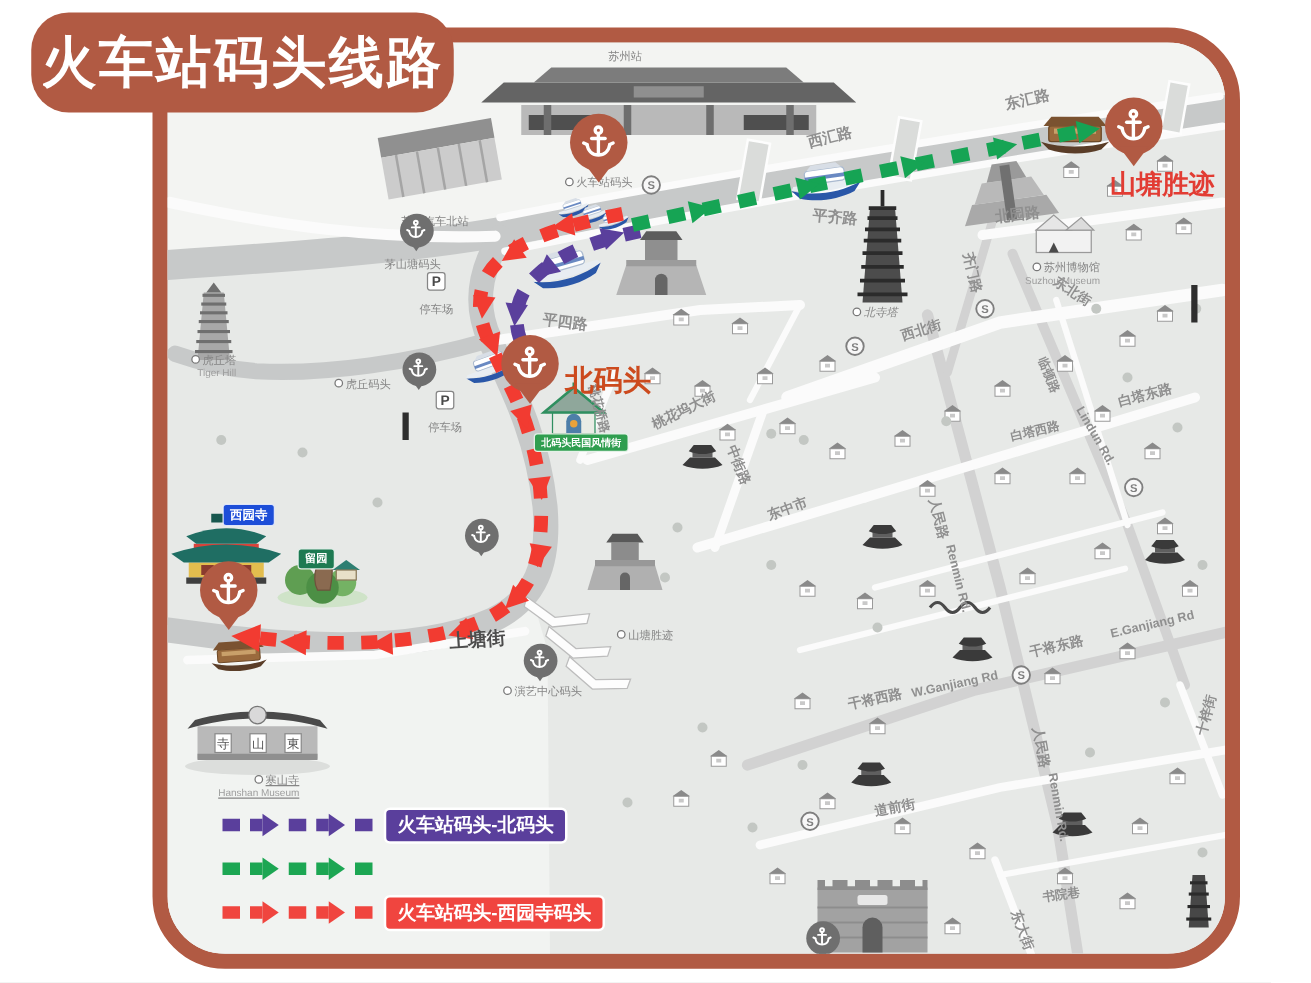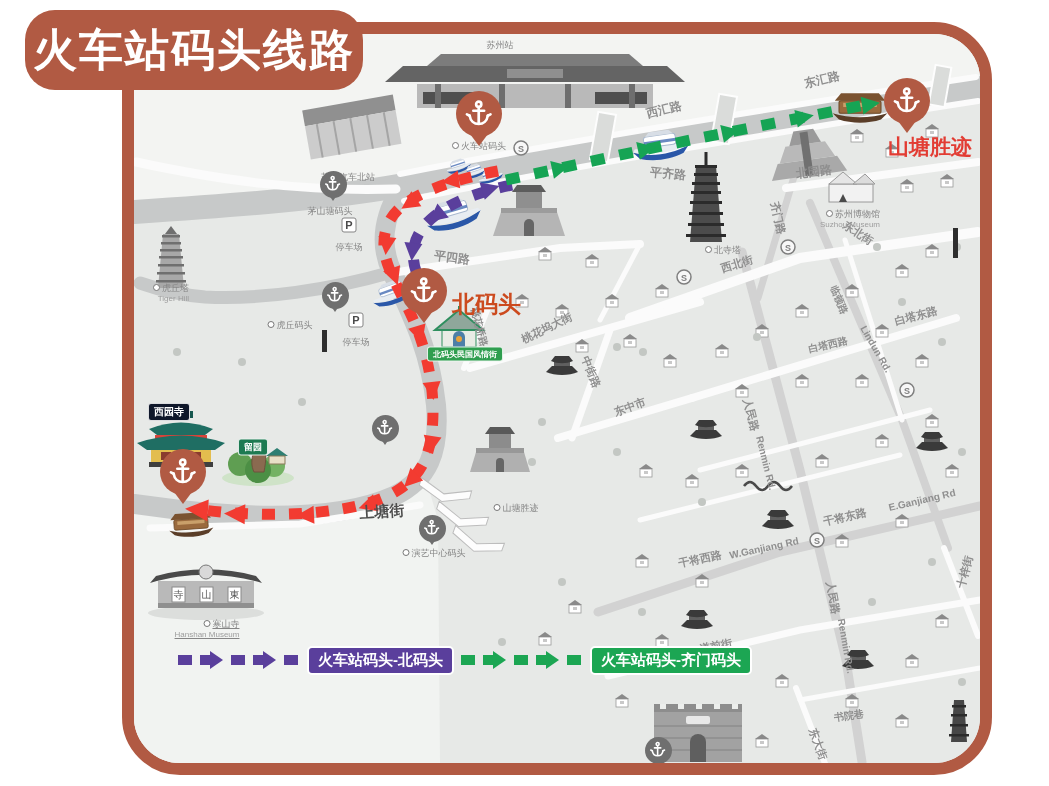--- a/index.html
+++ b/index.html
@@ -38,21 +38,21 @@
                       border-color:#6f6f6f transparent transparent transparent; }
   .pin svg { width:64%; height:64%; }
 
   .dock-label { position:absolute; font-weight:bold; white-space:nowrap; z-index:15; }
 
   .plate { position:absolute; transform:translate(-50%,-50%); color:#fff; z-index:12;
            font-weight:bold; border-radius:3px; padding:1px 5px;
            border:1px solid rgba(255,255,255,.85); }
 
   #legend { position:absolute; left:44px; top:612px; z-index:25;
-            display:flex; flex-direction:row; gap:7px; }
+            display:flex; flex-direction:column; gap:7px; }
   .legend-row { display:flex; align-items:center; height:28px; }
   .lr-sample { display:flex; align-items:center; width:120px; margin-right:9px;
                justify-content:space-between; }
   .dash { width:14px; height:10px; }
   .arrowi { display:flex; align-items:center; }
   .arrowi .at { width:10px; height:10px; }
   .arrowi .ah { width:0; height:0; border-top:9px solid transparent;
                 border-bottom:9px solid transparent; border-left:13px solid; }
   .legend-badge { color:#fff; font-size:15px; font-weight:bold; padding:3px 9px;
                   border-radius:5px; white-space:nowrap; border:2px solid #fff; }
@@ -490,29 +490,29 @@
       <div class="street-label" style="left: 582px; top: 612px; font-size: 11px; transform: translate(-50%, -50%) rotate(-11deg);">道前街</div>
       <div class="street-label" style="left: 831px; top: 538px; font-size: 11px; transform: translate(-50%, -50%) rotate(-75deg);">十梓街</div>
       <div class="street-label" style="left: 684px; top: 710px; font-size: 11px; transform: translate(-50%, -50%) rotate(70deg);">东大街</div>
       <div class="street-label" style="left: 715px; top: 682px; font-size: 10px; transform: translate(-50%, -50%) rotate(-8deg);">书院巷</div>
       <div class="street-label" style="left: 248px; top: 478px; font-size: 15px; color: rgb(77, 77, 77); transform: translate(-50%, -50%) rotate(-4deg);">上塘街</div>
       <div class="poi" style="left: 366px; top: 6px;"><span>苏州站</span></div>
       <div class="poi" style="left: 214px; top: 138px;"><span>苏州汽车北站</span></div>
       <div class="poi" style="left: 345px; top: 107px;"><span class="dot"></span><span>火车站码头</span></div>
       <div class="poi" style="left: 196px; top: 172px;"><span>茅山塘码头</span></div>
       <div class="poi" style="left: 37px; top: 249px;"><span class="dot"></span><span>虎丘塔</span><span class="en">Tiger Hill</span></div>
-      <div class="poi" style="left: 156px; top: 286px;"><span class="dot"></span><span>虎丘码头</span></div>
+      <div class="poi" style="left: 156px; top: 268px;"><span class="dot"></span><span>虎丘码头</span></div>
       <div class="poi" style="left: 716px; top: 175px;"><span class="dot"></span><span>苏州博物馆</span><span class="en">Suzhou Museum</span></div>
-      <div class="poi" style="left: 589px; top: 211px;"><span class="dot"></span><span>北寺塔</span></div>
+      <div class="poi" style="left: 566px; top: 211px; font-style: italic;"><span class="dot"></span><span>北寺塔</span></div>
       <div class="poi" style="left: 382px; top: 469px;"><span class="dot"></span><span>山塘胜迹</span></div>
       <div class="poi" style="left: 300px; top: 514px;"><span class="dot"></span><span>演艺中心码头</span></div>
       <div class="poi" style="left: 73px; top: 585px; text-decoration: underline;"><span class="dot"></span><span>寒山寺</span><span class="en">Hanshan Museum</span></div>
       <div class="poi" style="left: 215px; top: 208px;"><span>停车场</span></div>
       <div class="poi" style="left: 222px; top: 303px;"><span>停车场</span></div>
-      <div class="plate" style="left: 35px; top: 378px; background: #0f172a; font-size: 10px;">西园寺</div>
+      <div class="plate" style="left: 65px; top: 378px; background: #1d4ed8; font-size: 10px;">西园寺</div>
       <div class="plate" style="left: 119px; top: 413px; background: rgb(29, 122, 82); font-size: 9px;">留园</div>
       <div class="plate" style="left: 331px; top: 320px; background: rgb(47, 158, 79); font-size: 8px;">北码头民国风情街</div>
     </div>
   <div class="layer" id="pins">
       <div class="pin main" style="left: 322px; top: 57px;">
         <svg viewBox="0 0 24 24">
           <g fill="none" stroke="#fff" stroke-width="2.2" stroke-linecap="round">
             <circle cx="12" cy="4.2" r="2.1"></circle>
             <line x1="12" y1="6.6" x2="12" y2="19"></line>
             <line x1="7.6" y1="9.6" x2="16.4" y2="9.6"></line>
@@ -636,20 +636,35 @@
             <span class="at" style="background: rgb(28, 166, 83);"></span>
             <span class="ah" style="border-left-color: rgb(28, 166, 83);"></span>
           </span>
           <span class="dash" style="background: rgb(28, 166, 83);"></span>
           <span class="arrowi">
             <span class="at" style="background: rgb(28, 166, 83);"></span>
             <span class="ah" style="border-left-color: rgb(28, 166, 83);"></span>
           </span>
           <span class="dash" style="background: rgb(28, 166, 83);"></span>
         </div>
-        <span class="legend-badge" style="background: rgb(28, 166, 83);">火车站码头-齐门码头</span>
+      </div>
+      <div class="legend-row">
+        <div class="lr-sample">
+          <span class="dash" style="background: rgb(240, 69, 63);"></span>
+          <span class="arrowi">
+            <span class="at" style="background: rgb(240, 69, 63);"></span>
+            <span class="ah" style="border-left-color: rgb(240, 69, 63);"></span>
+          </span>
+          <span class="dash" style="background: rgb(240, 69, 63);"></span>
+          <span class="arrowi">
+            <span class="at" style="background: rgb(240, 69, 63);"></span>
+            <span class="ah" style="border-left-color: rgb(240, 69, 63);"></span>
+          </span>
+          <span class="dash" style="background: rgb(240, 69, 63);"></span>
+        </div>
+        <span class="legend-badge" style="background: rgb(240, 69, 63);">火车站码头-西园寺码头</span>
       </div>
     </div>
 </div>
 
 <div class="title-badge">
   <span>火车站码头线路</span>
 </div>
 
 </body></html>

